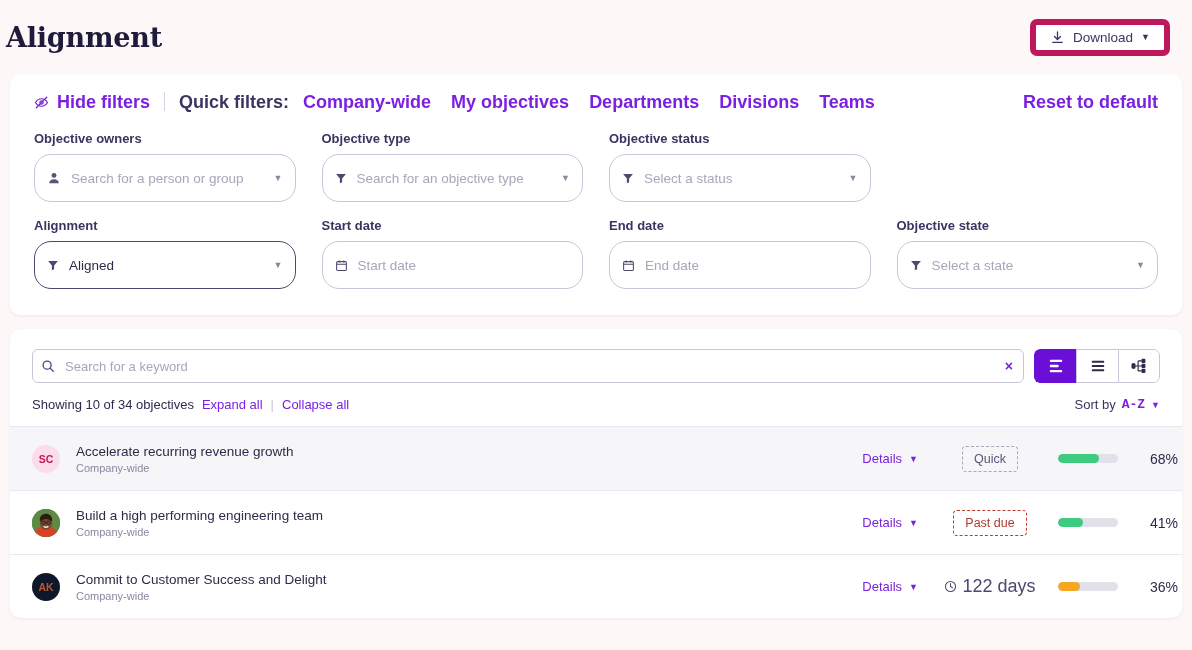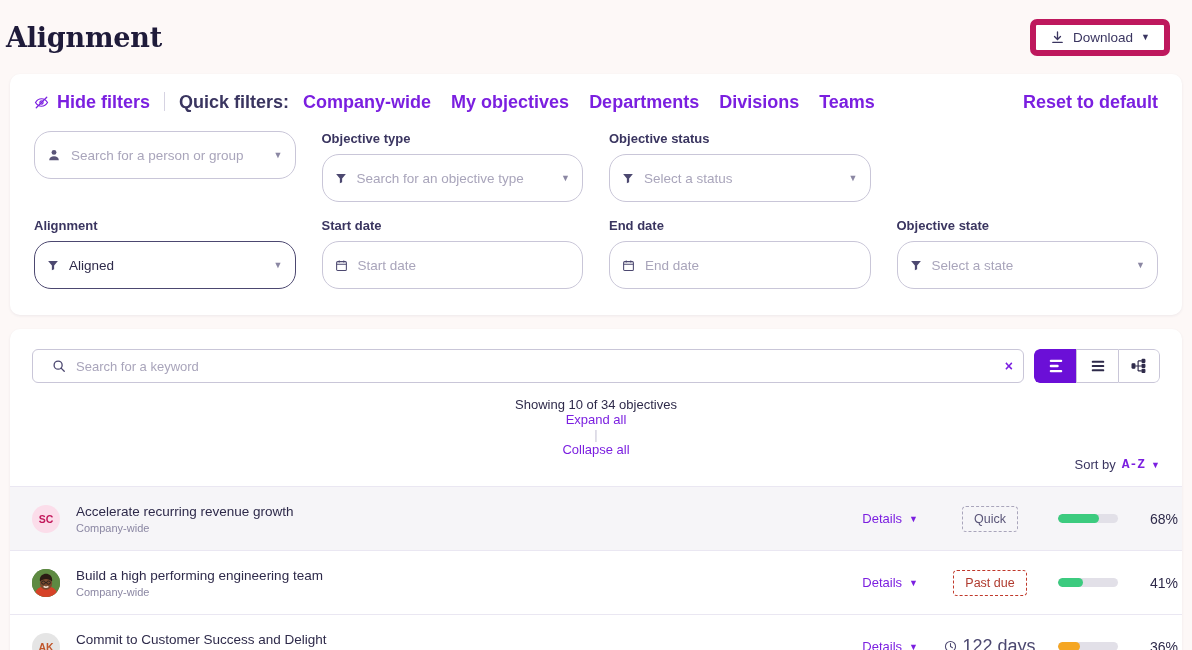--- a/index.html
+++ b/index.html
@@ -158,21 +158,21 @@
   .dot { width: 11px; height: 11px; border-radius: 50%; display: inline-block; }
 
   .search-row { display: flex; gap: 10px; align-items: center; }
   .search-box {
     flex: 1;
     height: 34px;
     border: 1px solid #C9C6D8;
     border-radius: 6px;
     display: flex;
     align-items: center;
-    padding: 0 10px 0 19px;
+    padding: 0 10px 0 8px;
     gap: 10px;
   }
   .search-box input {
     flex: 1;
     border: none; outline: none;
     font-size: 13px;
     color: #2E2A4A;
     font-family: "Liberation Sans", sans-serif;
     background: transparent;
   }
@@ -192,21 +192,20 @@
   }
   .vt-btn:first-child { border-radius: 6px 0 0 6px; }
   .vt-btn:last-child { border-radius: 0 6px 6px 0; border-right: 1px solid #C9C6D8; }
   .vt-btn.active { background: #6B0FD7; border-color: #6B0FD7; }
 
   .showing-row {
     display: flex; align-items: center;
     margin-top: 14px;
     font-size: 13px;
     color: #2E2A4A;
-    flex-direction: column;
   }
   .link-purple { color: #7B1FE0; cursor: pointer; }
   .pipe { color: #C9C6D8; margin: 0 8px; }
   .sortby { margin-left: auto; font-size: 13px; color: #3A3560; display: flex; gap: 6px; align-items: center; }
   .sortby .sv { color: #7B1FE0; font-weight: 600; cursor: pointer; font-family: Liberation Mono, monospace; }
   .sortby .caret { color: #7B1FE0; font-size: 9px; }
 
   
   .obj-list { margin-top: 14px; }
   .obj-row {
@@ -303,20 +302,21 @@
     <span class="qf-link">My objectives</span>
     <span class="qf-link">Departments</span>
     <span class="qf-link">Divisions</span>
     <span class="qf-link">Teams</span>
     <span class="reset-link">Reset to default</span>
   </div>
 
   <div class="filter-grid">
 
     <div class="field">
+      <span class="field-label">Objective owners</span>
       <div class="field-box">
         <span class="ficon">
           <svg width="14" height="14" viewBox="0 0 16 16" fill="#5A5578">
             <circle cx="8" cy="5" r="2.8"></circle>
               <path d="M2.5 14c0-3 2.5-4.6 5.5-4.6S13.5 11 13.5 14z"></path>
           </svg>
         </span>
         <span class="ftext">Search for a person or group</span>
         <span class="fcaret">▼</span>
       </div>
@@ -512,21 +512,21 @@
         <span class="status-chip pastdue">Past due</span>
       </div>
       <div class="progress-track">
         <div class="progress-fill" style="width:41%;background:#3CCB7F"></div>
       </div>
       <div class="pct">41%</div>
     </div>
 
     <div class="obj-row">
 
-      <div class="avatar" style="background:#e5e5e5;color:#C0562B">
+      <div class="avatar" style="background:#0f172a;color:#C0562B">
         <span>AK</span>
       </div>
       <div class="obj-text">
         <div class="obj-name">Commit to Customer Success and Delight</div>
         <div class="obj-sub">Company-wide</div>
       </div>
       <div class="details-link">
         <span>Details</span>
         <span class="caret">▼</span>
       </div>

